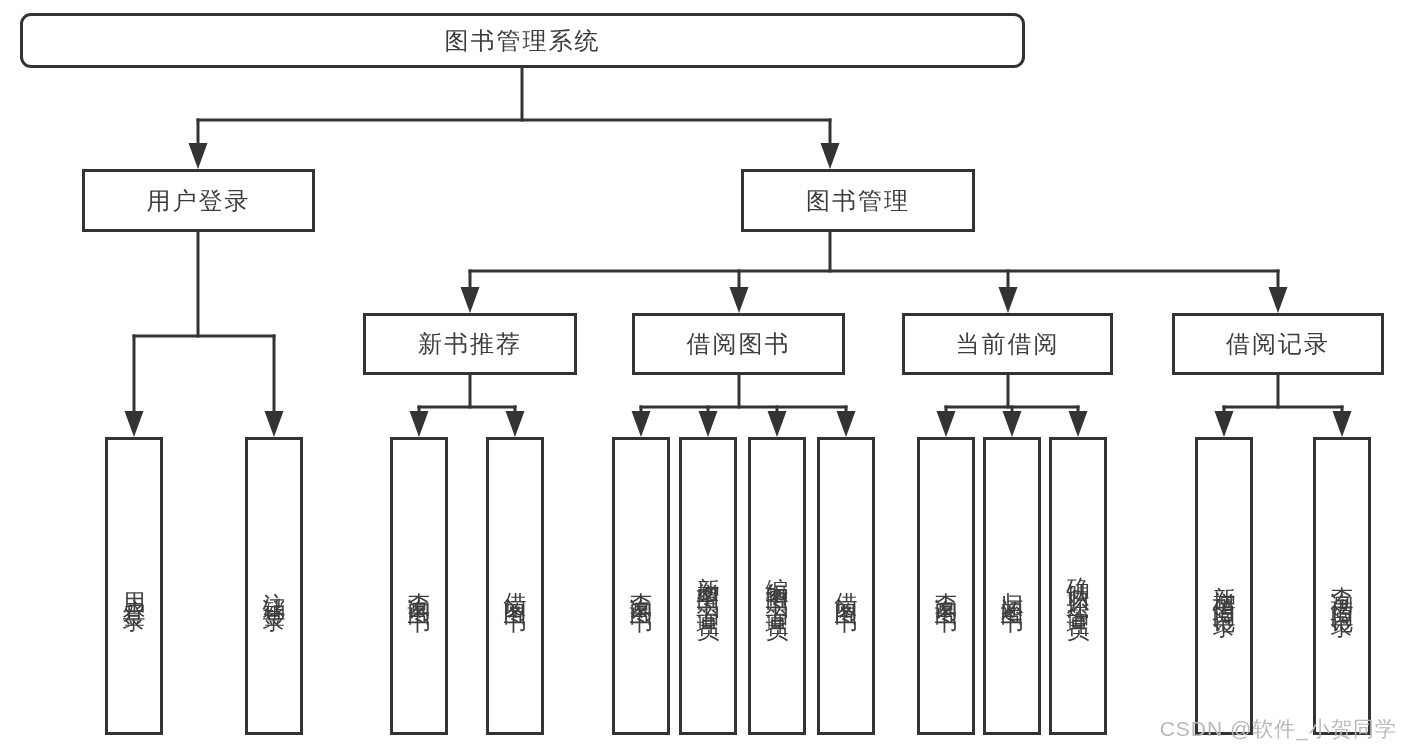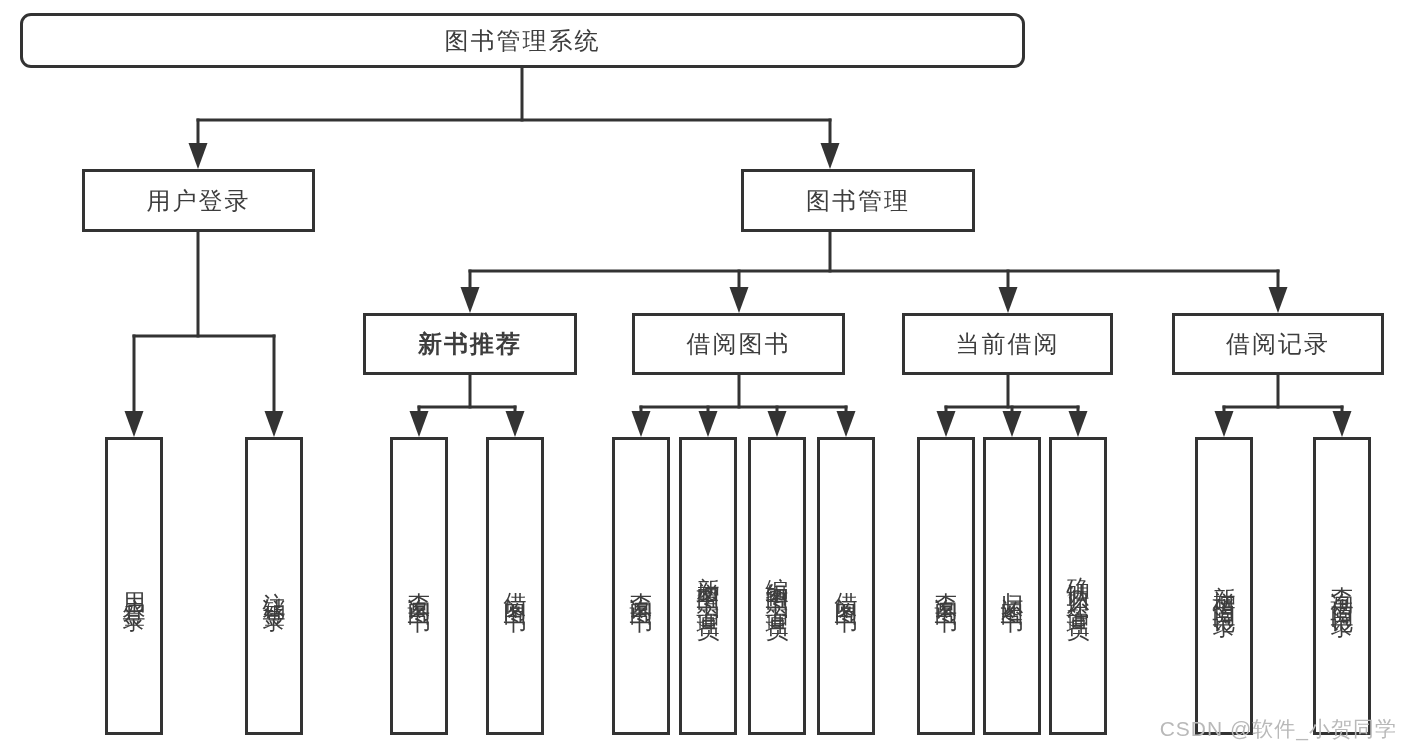--- a/index.html
+++ b/index.html
@@ -141,21 +141,21 @@
     <span>图书管理系统</span>
   </div>
 
   <div class="hbox" style="left:82px; top:169px; width:233px; height:63px;">
     <span>用户登录</span>
   </div>
   <div class="hbox" style="left:713px; top:169px; width:234px; height:63px;margin-left:28px;">
     <span>图书管理</span>
   </div>
 
-  <div class="hbox" style="left:363px; top:313px; width:214px; height:62px;font-weight:bold;">
+  <div class="hbox" style="left:363px; top:313px; width:214px; height:62px;">
     <span>新书推荐</span>
   </div>
   <div class="hbox" style="left:632px; top:313px; width:213px; height:62px;">
     <span>借阅图书</span>
   </div>
   <div class="hbox" style="left:902px; top:313px; width:211px; height:62px;">
     <span>当前借阅</span>
   </div>
   <div class="hbox" style="left:1172px; top:313px; width:212px; height:62px;">
     <span>借阅记录</span>

